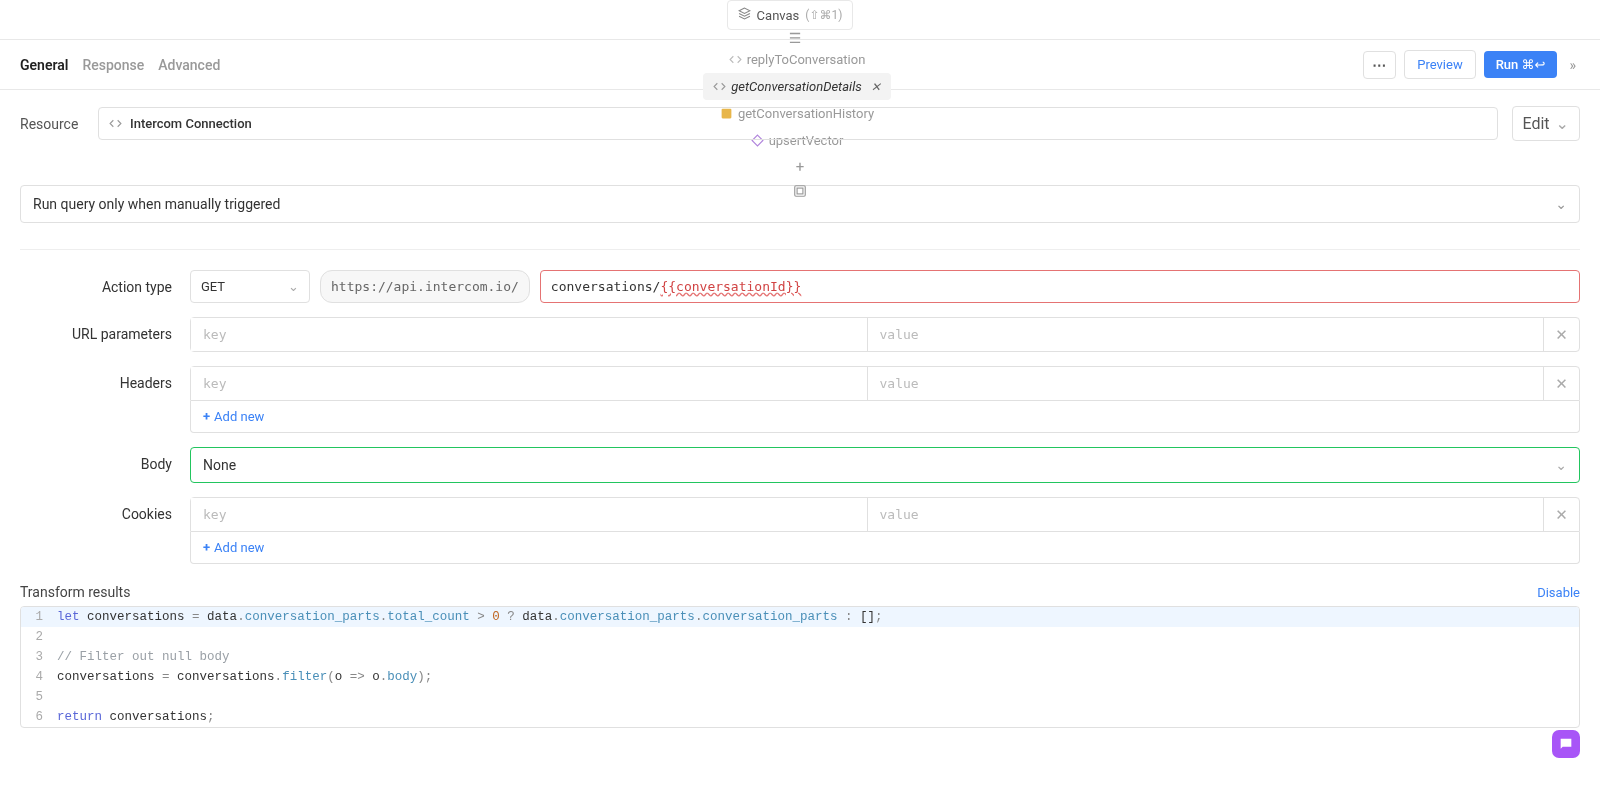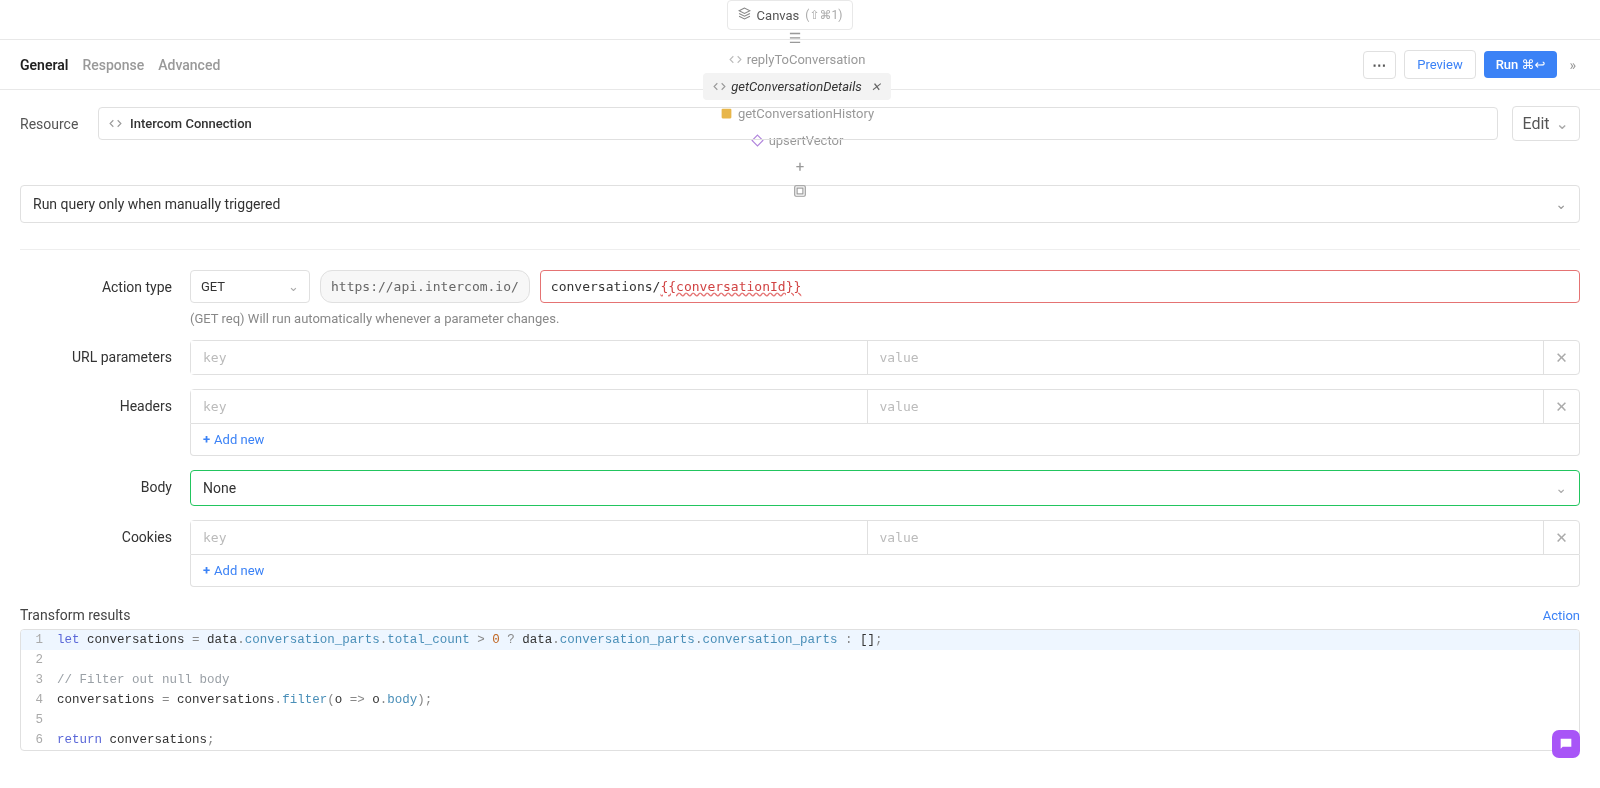--- a/index.html
+++ b/index.html
@@ -430,21 +430,20 @@
       <div class="action-row">
         <div class="method-select">
           <span>GET</span>
           <span style="color:#aaa;">⌄</span>
         </div>
         <div class="base-url">https://api.intercom.io/</div>
         <div class="path-input">
           <span>conversations/</span><span class="template-var">{{conversationId}}</span>
         </div>
       </div>
-      <div class="hint-text">(GET req) Will run automatically whenever a parameter changes.</div>
     </div>
   </div>
 
   <div class="form-row">
     <div class="form-label">URL parameters</div>
     <div class="form-content">
       <div class="kv-row">
         <input class="kv-input" placeholder="key" style="">
         <div class="kv-sep"></div>
         <input class="kv-input" placeholder="value" style="">
@@ -488,21 +487,21 @@
         <div class="kv-remove">✕</div>
       </div>
       <div class="add-new">
         <span class="plus">+</span><span>Add new</span>
       </div>
     </div>
   </div>
 
   <div class="transform-header">
     <span class="transform-title">Transform results</span>
-    <span class="disable-link">Action</span>
+    <span class="disable-link">Disable</span>
   </div>
   <div class="code-editor">
     <div class="code-line hl">
         <span class="line-num">1</span>
         <span class="line-content"><span class="tok-kw">let</span> <span class="tok-plain">conversations</span> <span class="tok-op">=</span> <span class="tok-plain">data</span><span class="tok-op">.</span><span class="tok-prop">conversation_parts</span><span class="tok-op">.</span><span class="tok-prop">total_count</span> <span class="tok-op">&gt;</span> <span class="tok-num">0</span> <span class="tok-op">?</span> <span class="tok-plain">data</span><span class="tok-op">.</span><span class="tok-prop">conversation_parts</span><span class="tok-op">.</span><span class="tok-prop">conversation_parts</span> <span class="tok-op">:</span> <span class="tok-plain">[]</span><span class="tok-op">;</span></span>
       </div>
     <div class="code-line">
         <span class="line-num">2</span>
         <span class="line-content"></span>
       </div>

